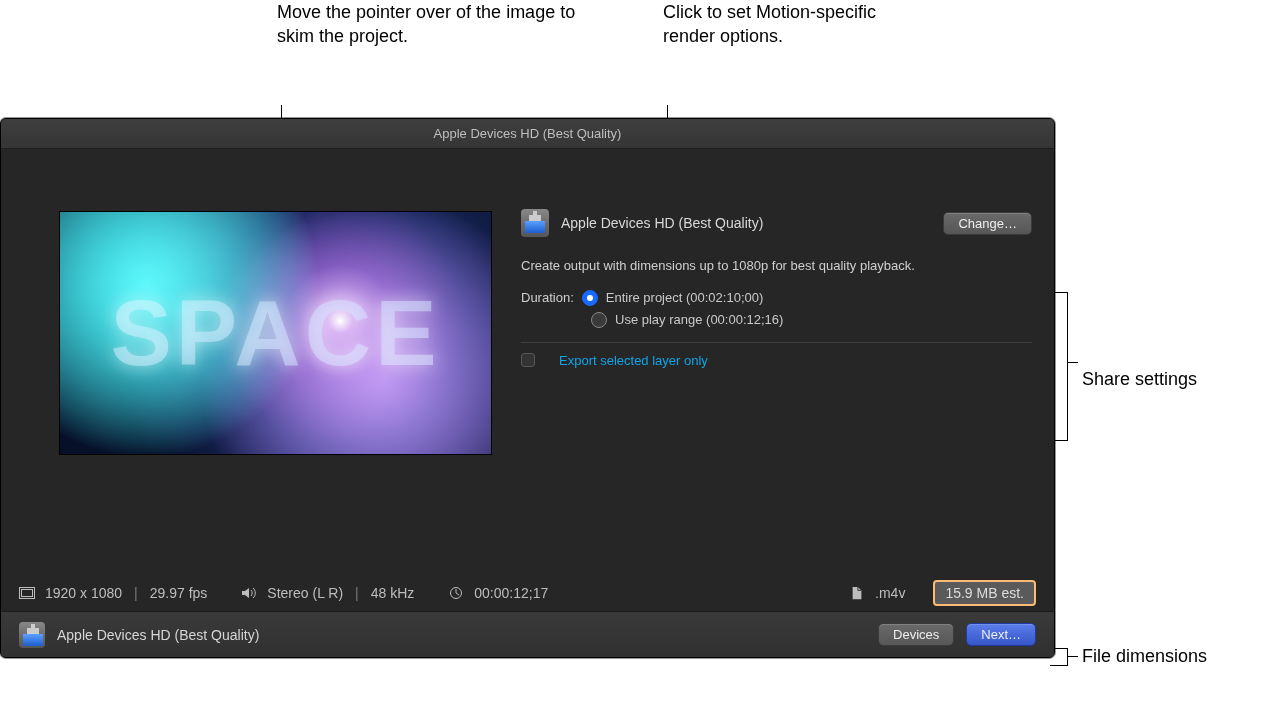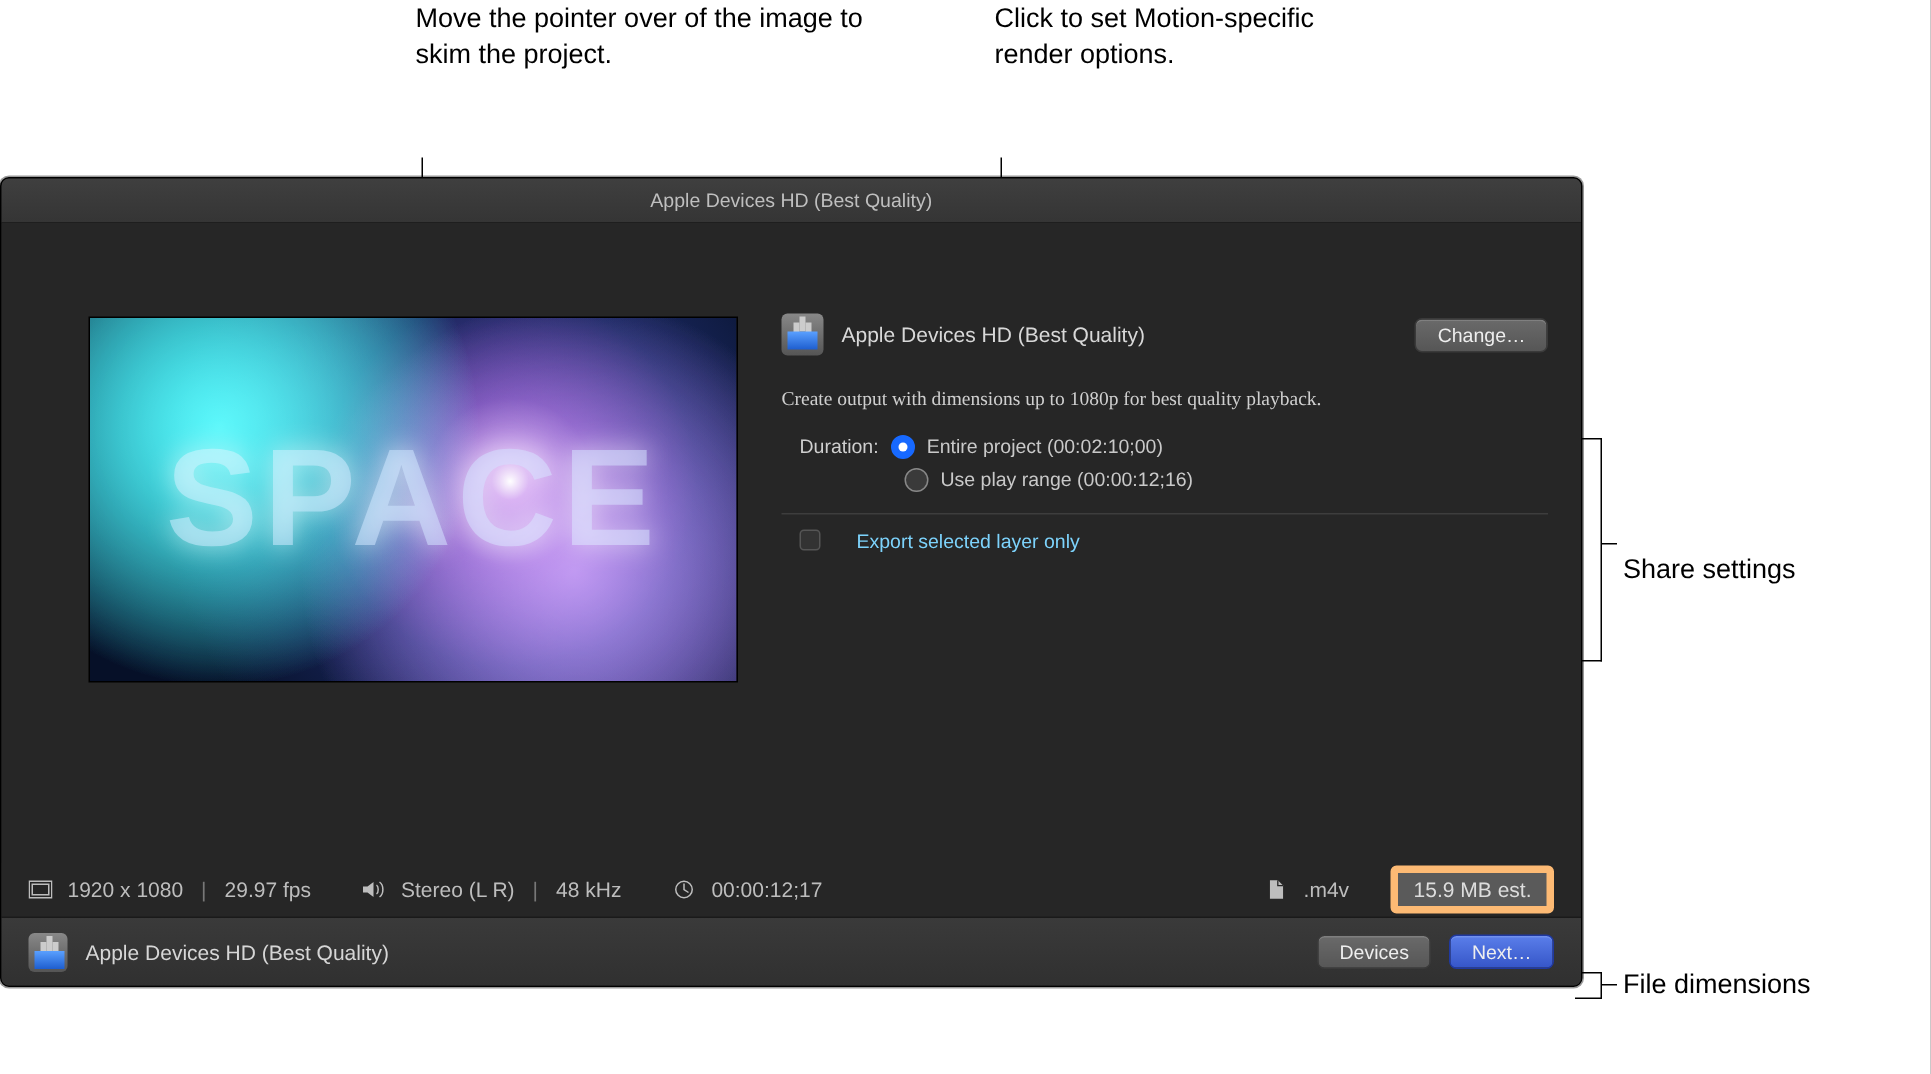--- a/index.html
+++ b/index.html
@@ -146,56 +146,56 @@
     background: linear-gradient(#6a6a6a,#565656);
     border: 1px solid #3a3a3a;
     color: #eee;
     border-radius: 5px;
     padding: 3px 14px;
     font-size: 13px;
     cursor: pointer;
     box-shadow: inset 0 1px 0 rgba(255,255,255,0.15);
   }
   .btn.primary { background: linear-gradient(#5a7eea,#3656c8); border-color:#2039a0; }
-  .desc { color:#cfcfcf; margin: 8px 0 14px 0; line-height:1.45;font-family:Liberation Serif, serif; }
-  .row { display:flex; align-items:center; gap:8px; margin: 6px 12px; }
+  .desc { color:#cfcfcf; margin: 8px 0 14px 0; line-height:1.45; }
+  .row { display:flex; align-items:center; gap:8px; margin: 6px 0; }
   .row-indent { padding-left: 70px; }
   .label { color:#cfcfcf; }
   .radio {
     width:16px; height:16px; border-radius:50%;
     border:1px solid #888; background:#3a3a3a; position:relative; flex:none;
   }
   .radio.checked { border-color:#1769ff; background:#1769ff; }
   .radio.checked::after{
     content:""; position:absolute; left:4px; top:4px; width:6px; height:6px;
     border-radius:50%; background:#fff;
   }
   .checkbox {
     width:14px; height:14px; border:1px solid #555; background:#333; border-radius:3px; flex:none;
   }
-  .muted { color:#7dd3fc;gap:24px; }
+  .muted { color:#0ea5e9;gap:24px; }
   .divider { border-top:1px solid #3d3d3d; margin: 14px 0 10px; }
 
   
   .statusbar {
     position:absolute; left:0; right:0; bottom:46px;
     height: 36px;
     padding: 0 18px;
     display:flex; align-items:center; gap:10px;
     color:#bdbdbd;
     font-size: 14px;
     background:#262626;
   }
   .status-sep { color:#777; margin:0 2px; }
   .ico { display:inline-flex; align-items:center; justify-content:center; width:16px; height:14px; }
   .ico svg { width:16px; height:14px; }
   .spacer { flex:1; }
   .pill {
     background:#5a5a5a; border-radius:4px; padding:3px 10px; color:#ddd;
-    border:5px solid #fdba74;
+    border:2px solid #fdba74;
   }
 
   
   .footer {
     position:absolute; left:0; right:0; bottom:0;
     height:46px;
     background: linear-gradient(#3a3a3a,#303030);
     border-top:1px solid #1a1a1a;
     display:flex; align-items:center; gap:12px;
     padding: 0 18px;

